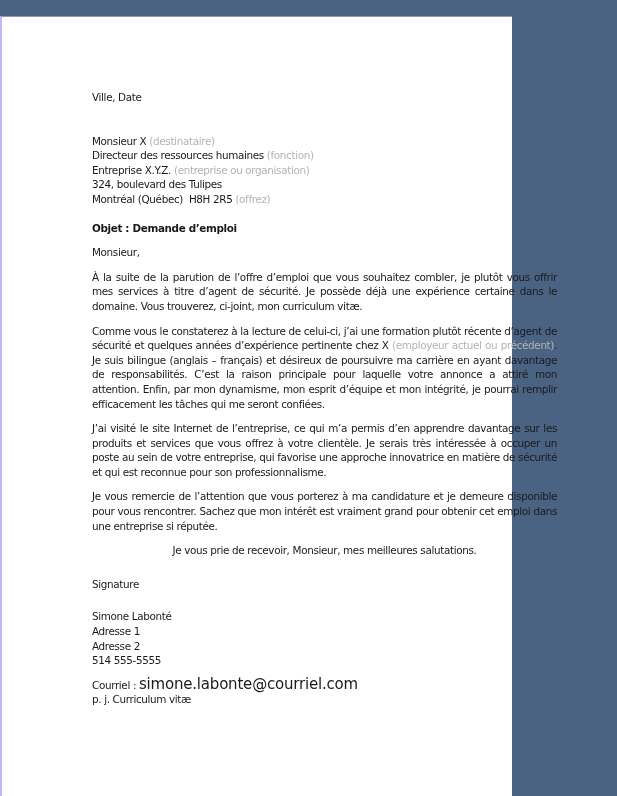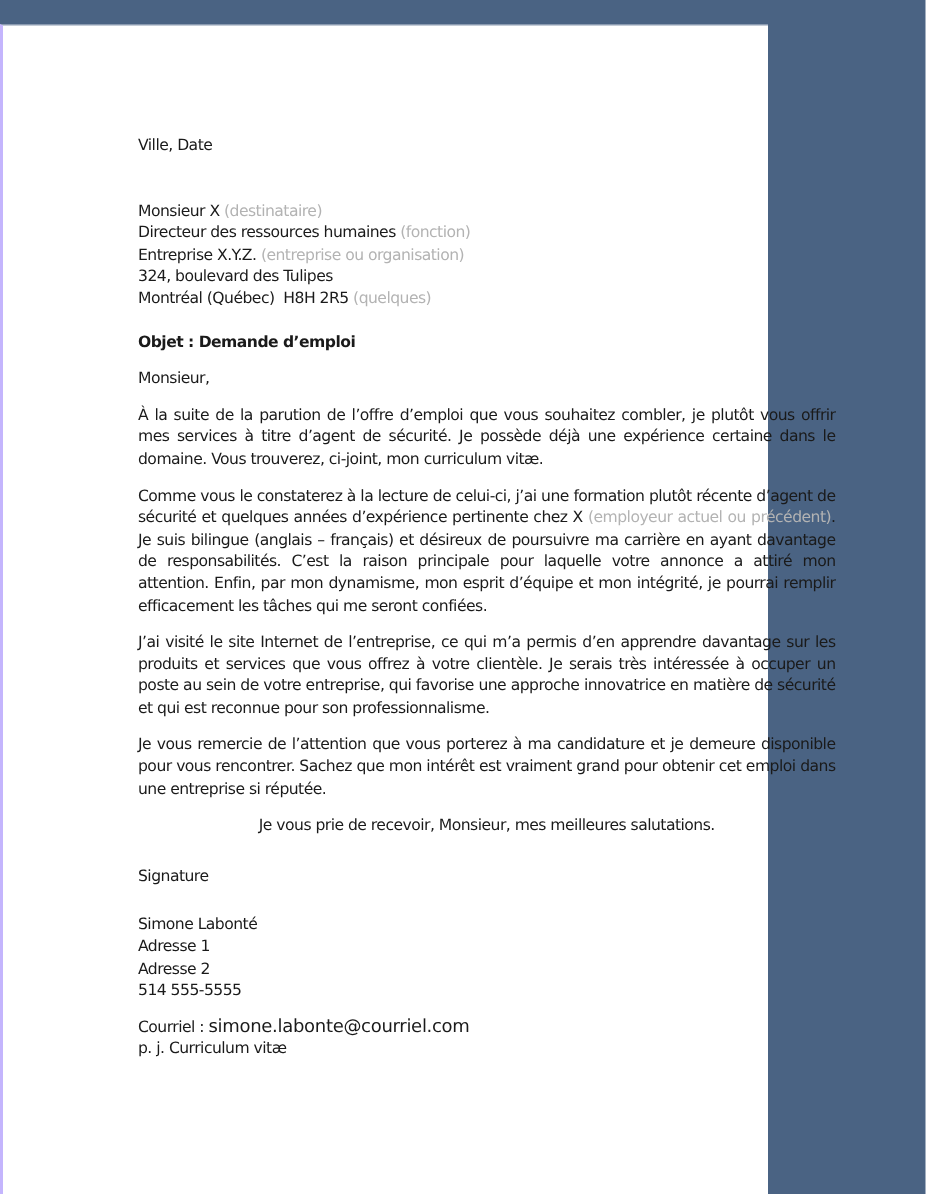--- a/index.html
+++ b/index.html
@@ -11,36 +11,36 @@
   }
   .content {
     position:absolute; left:90px; top:73px; width:465px;
     font-family:"DejaVu Sans", sans-serif; font-size:10.4px; color:#1a1a1a;
     line-height:14.6px; letter-spacing:-0.35px;
   }
   p { margin:0; }
   .hint { color:#b3b3b3; }
   .bold { font-weight:bold; }
   .justify { text-align:justify; }
-  .small { font-size:12px; letter-spacing:-0.2px; }
+  .small { font-size:15px; letter-spacing:-0.2px; }
 </style>
 </head>
 <body>
 
 <div class="page">
   <div class="content">
 
     <p>Ville, Date</p>
 
     <div style="margin-top:29px;">
       <p><span>Monsieur X</span> <span class="hint">(destinataire)</span></p>
       <p><span>Directeur des ressources humaines</span> <span class="hint">(fonction)</span></p>
       <p><span>Entreprise X.Y.Z.</span> <span class="hint">(entreprise ou organisation)</span></p>
       <p>324, boulevard des Tulipes</p>
-      <p><span style="white-space:pre;">Montréal (Québec)  H8H 2R5</span>  <span class="hint">(quelques)</span></p>
+      <p><span style="white-space:pre;">Montréal (Québec)  H8H 2R5</span>  <span class="hint">(offrez)</span></p>
     </div>
 
     <p class="bold" style="margin-top:14px;">Objet : Demande d’emploi</p>
 
     <p style="margin-top:10px;">Monsieur,</p>
 
     <p class="justify" style="margin-top:10px;">À la suite de la parution de l’offre d’emploi que vous souhaitez combler, je plutôt vous offrir mes services à titre d’agent de sécurité. Je possède déjà une expérience certaine dans le domaine. Vous trouverez, ci-joint, mon curriculum vitæ.</p>
 
     <p class="justify" style="margin-top:10px;"><span>Comme vous le constaterez à la lecture de celui-ci, j’ai une formation plutôt récente d’agent de sécurité et quelques années d’expérience pertinente chez X </span><span class="hint">(employeur actuel ou précédent)</span><span>. Je suis bilingue (anglais – français) et désireux de poursuivre ma carrière en ayant davantage de responsabilités. C’est la raison principale pour laquelle votre annonce a attiré mon attention. Enfin, par mon dynamisme, mon esprit d’équipe et mon intégrité, je pourrai remplir efficacement les tâches qui me seront confiées.</span></p>
 

